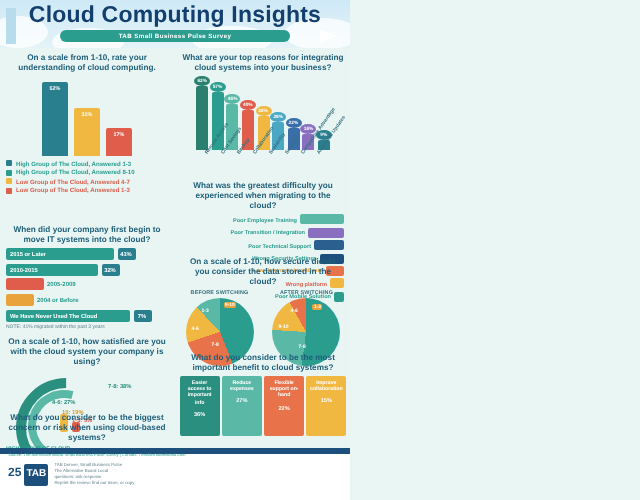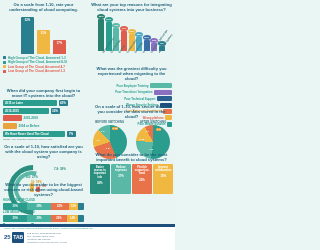--- a/index.html
+++ b/index.html
@@ -126,20 +126,32 @@
         font-size:5px;font-weight:bold;}
   .logo .yr{font-size:6px;font-weight:bold;color:#1c4f7c;}
   .foottx{font-size:2.2px;color:#5d7f8c;line-height:1.35;}
   .sources{font-size:2.1px;color:#2a9d8f;padding:0 4px;line-height:1.3;}
 </style>
 </head>
 <body>
 
 <div class="page">
 
+  <div class="hdr">
+    <div class="cloudblob" style="left:-6px;top:8px;width:30px;height:16px;"></div>
+    <div class="cloudblob" style="left:26px;top:14px;width:36px;height:14px;"></div>
+    <div class="cloudblob" style="left:96px;top:13px;width:40px;height:14px;"></div>
+    <div class="cloudblob" style="left:142px;top:9px;width:38px;height:16px;"></div>
+    <div class="bldg"></div>
+    <div class="plane"></div>
+    <div class="hdr-title">Cloud Computing Insights</div>
+    <div class="hdr-sub">
+      <span>TAB Small Business Pulse Survey</span>
+    </div>
+  </div>
 
   <div class="body">
 
     <div class="col colL">
 
       <div class="s1">
         <div class="qt">On a scale from 1-10, rate your understanding of cloud computing.</div>
         <div class="bars1">
           <div class="b1" style="height:37px;background:#2a7f8f;">
             <em>52%</em>

